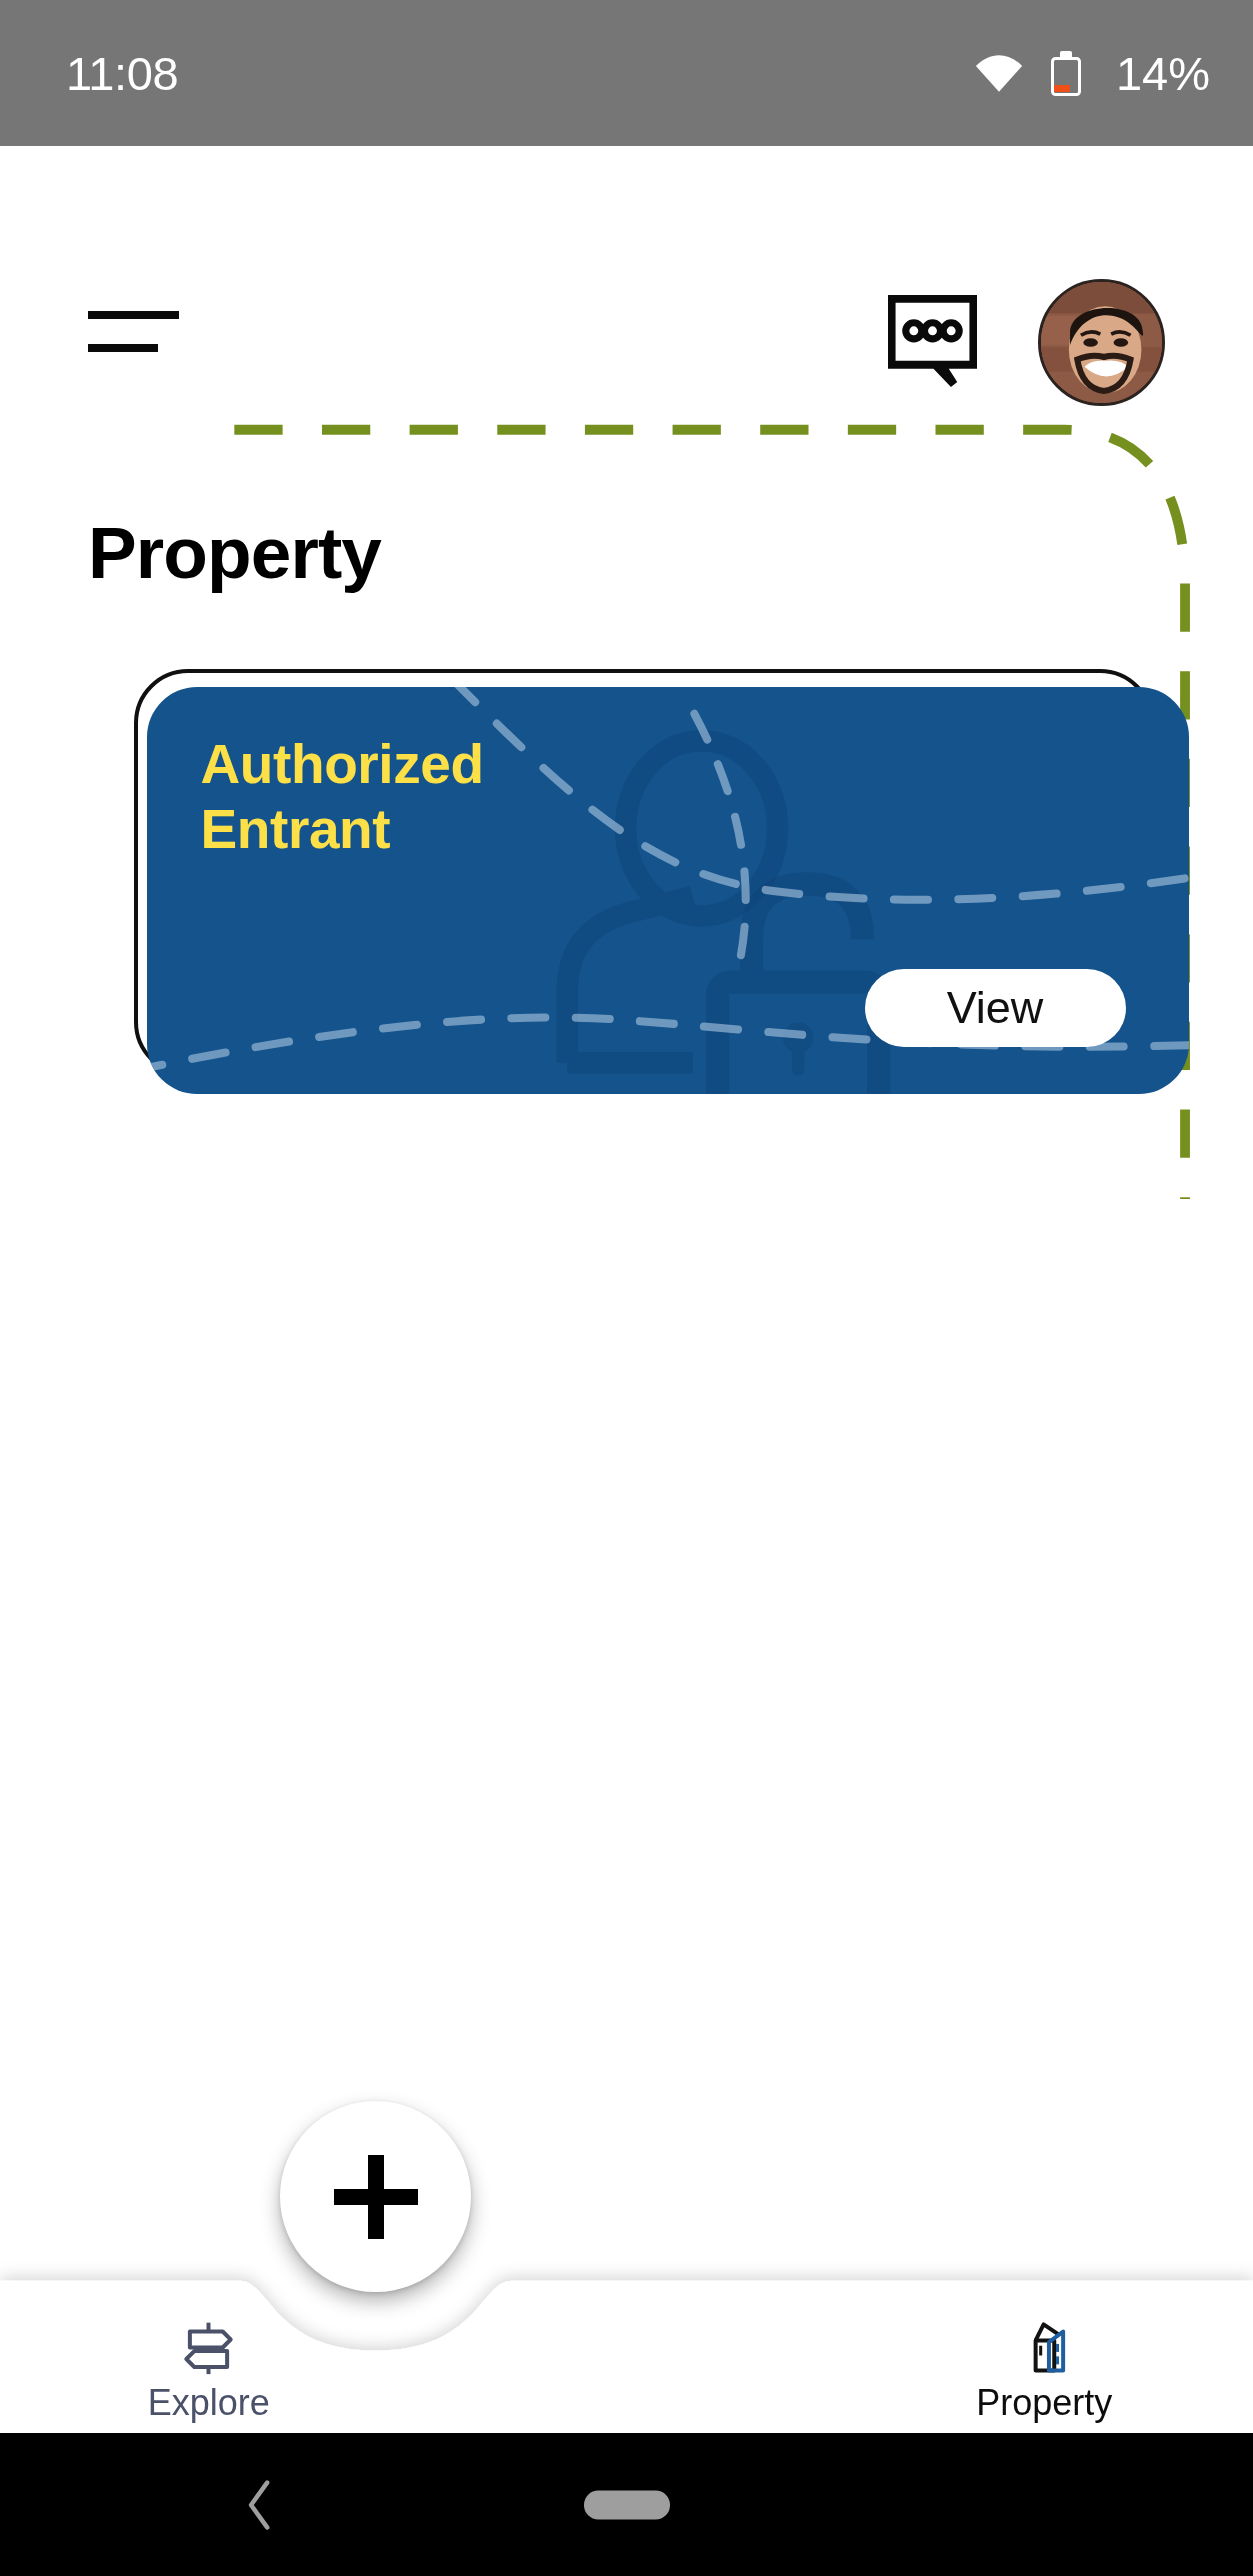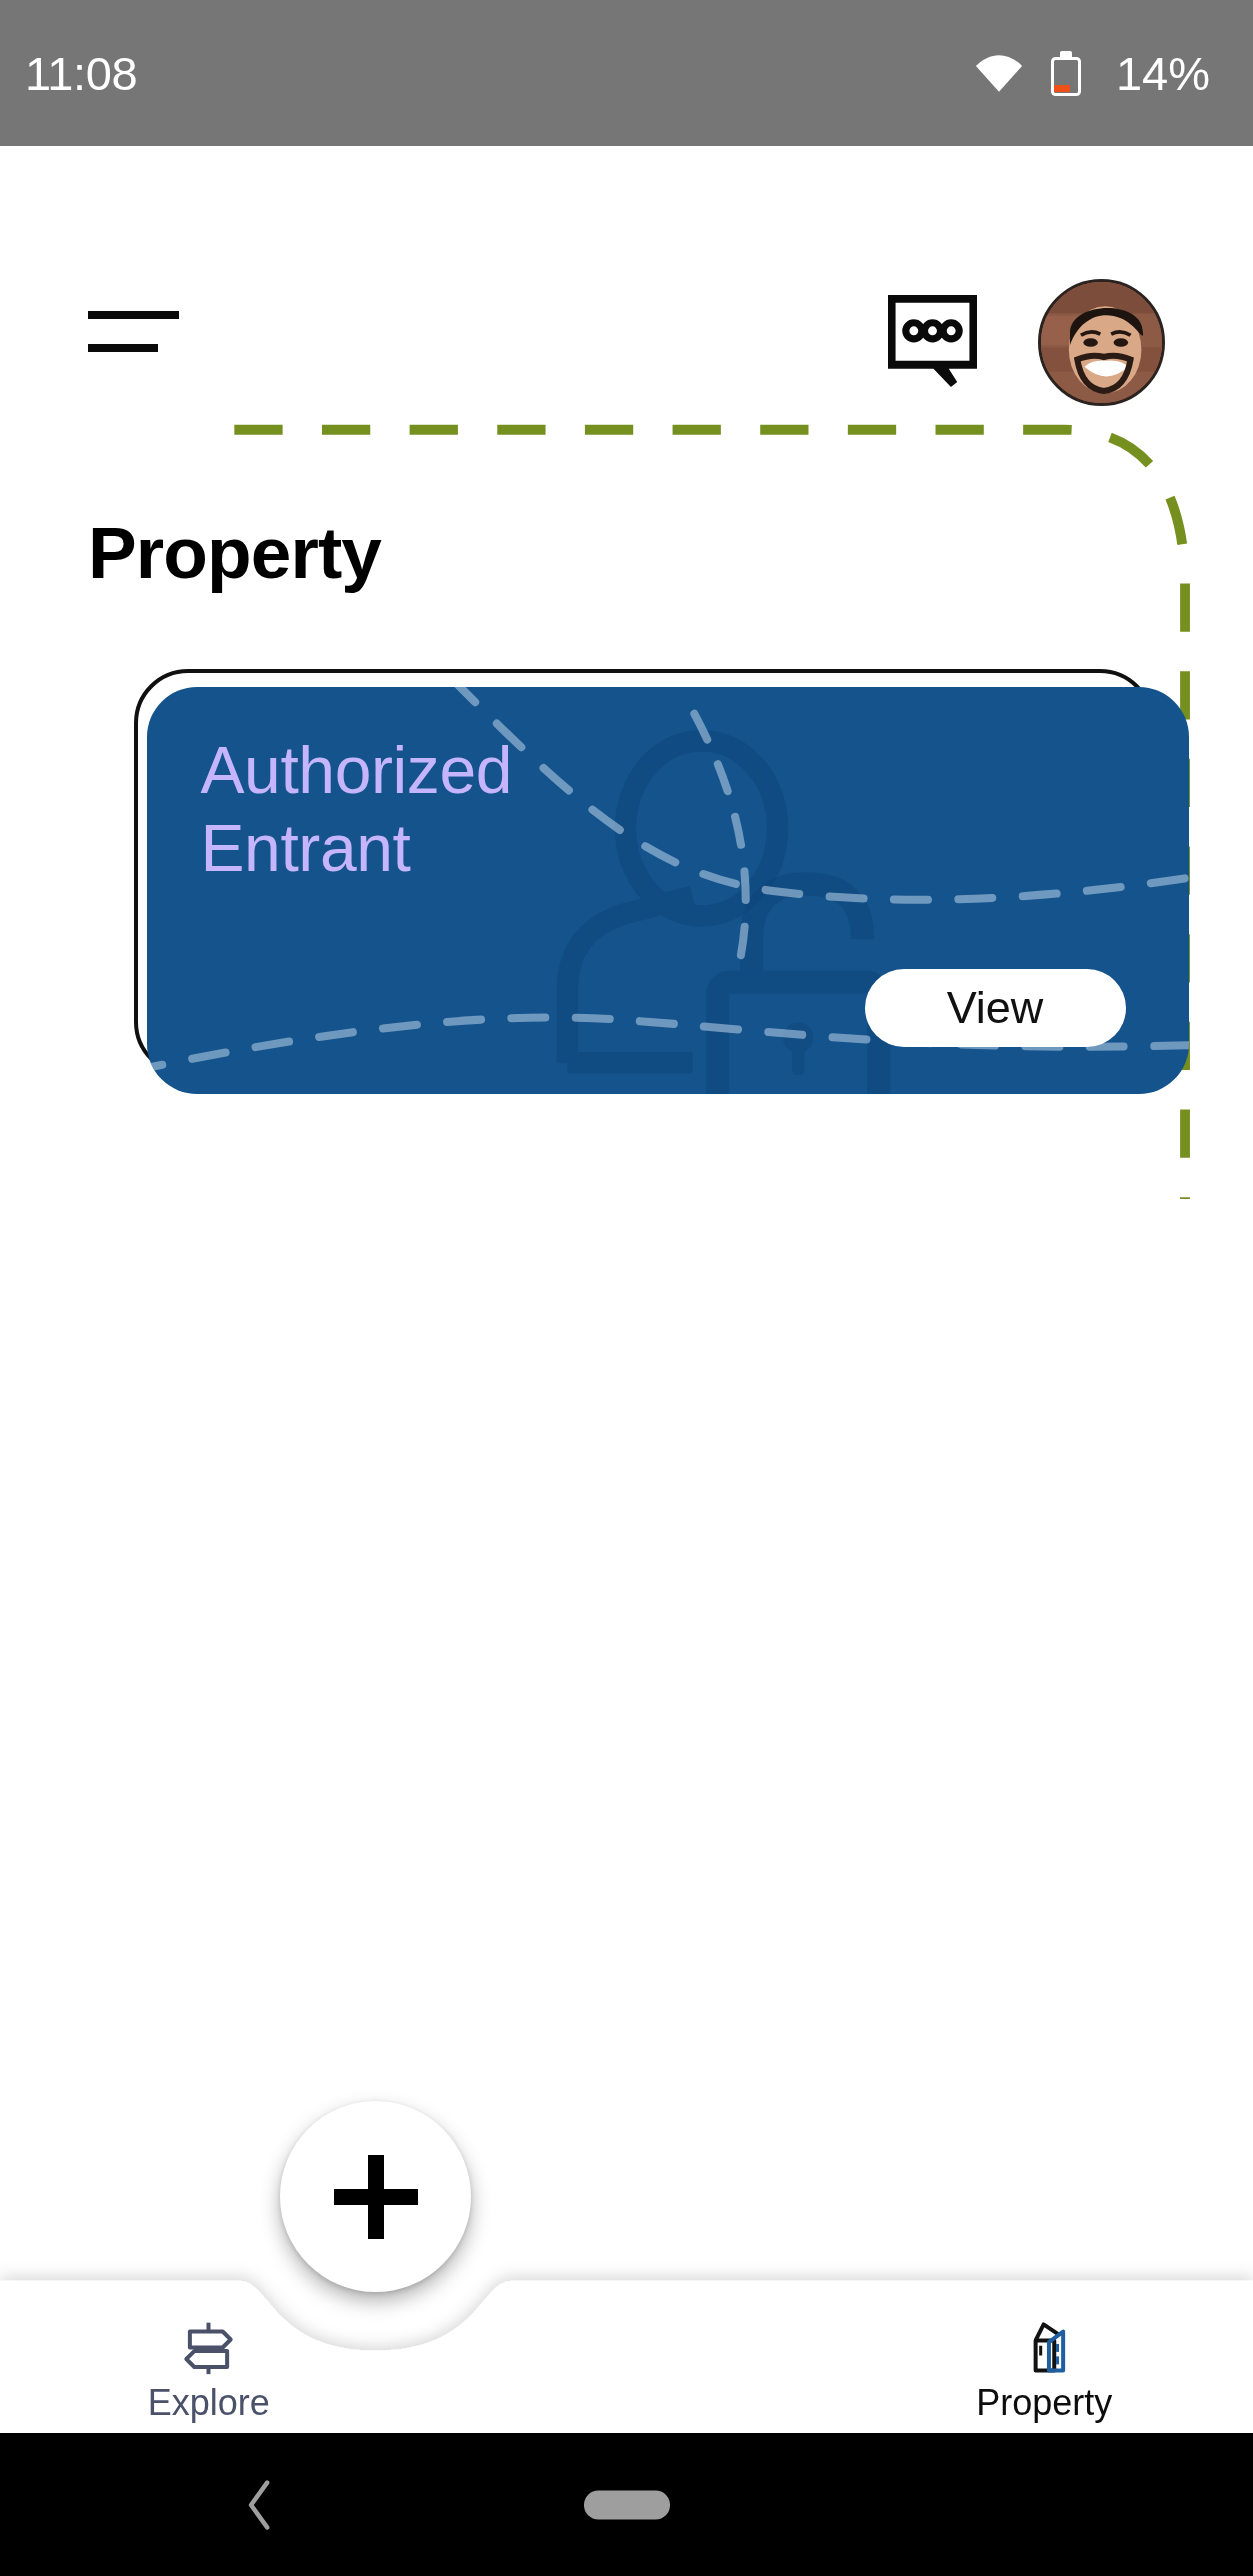--- a/index.html
+++ b/index.html
@@ -10,21 +10,21 @@
     overflow: hidden;
   }
   #app { position: relative; width: 1253px; height: 2576px; background: #fff; }
 
   
   .status-bar {
     position: absolute; left: 0; top: 0;
     width: 1253px; height: 146px;
     background: #767676;
     display: flex; align-items: center; justify-content: space-between;
-    padding: 0 43px 0 25px;
+    padding: 0 43px 0 66px;
   }
   .status-clock {
     color: #ffffff; font-size: 47px; font-weight: 400;
     letter-spacing: -0.4px; line-height: 1;
   }
   .status-right { display: flex; align-items: center; gap: 28px; }
   .wifi-icon { width: 48px; height: 38px; display: block; }
   .battery-icon { width: 30px; height: 45px; position: relative; }
   .battery-body {
     position: absolute; left: 0; bottom: 0; width: 30px; height: 39px;
@@ -92,21 +92,21 @@
     position: absolute; left: 12.5px; top: 18px;
     width: 1042px; height: 407px;
     background: #14538c;
     border-radius: 50px;
     overflow: hidden;
     cursor: pointer;
   }
   .card-art { position: absolute; inset: 0; width: 100%; height: 100%; }
   .card-title {
     position: absolute; left: 54px; top: 45px;
-    color: #c4b5fd; font-size: 66px; font-weight: 400;
+    color: #fde047; font-size: 55px; font-weight: 700;
     line-height: 1.18; letter-spacing: -0.4px;
     white-space: pre-line;
   }
   .view-btn {
     position: absolute; right: 63px; bottom: 47px;
     width: 261px; height: 78px;
     background: #ffffff; border-radius: 54px; border: none;
     color: #111111; font-size: 45px; font-weight: 400;
     font-family: "Liberation Sans", sans-serif;
     cursor: pointer; display: flex; align-items: center; justify-content: center;

